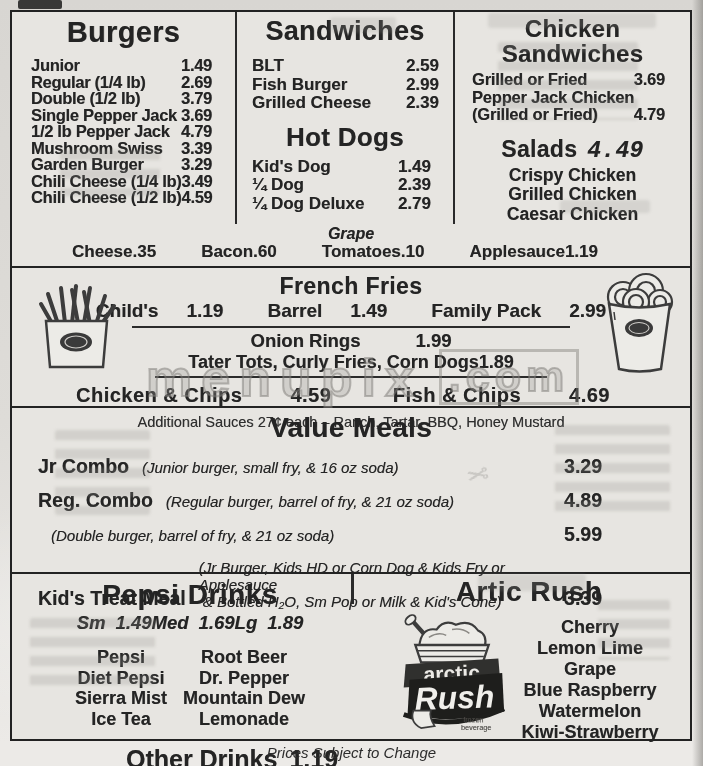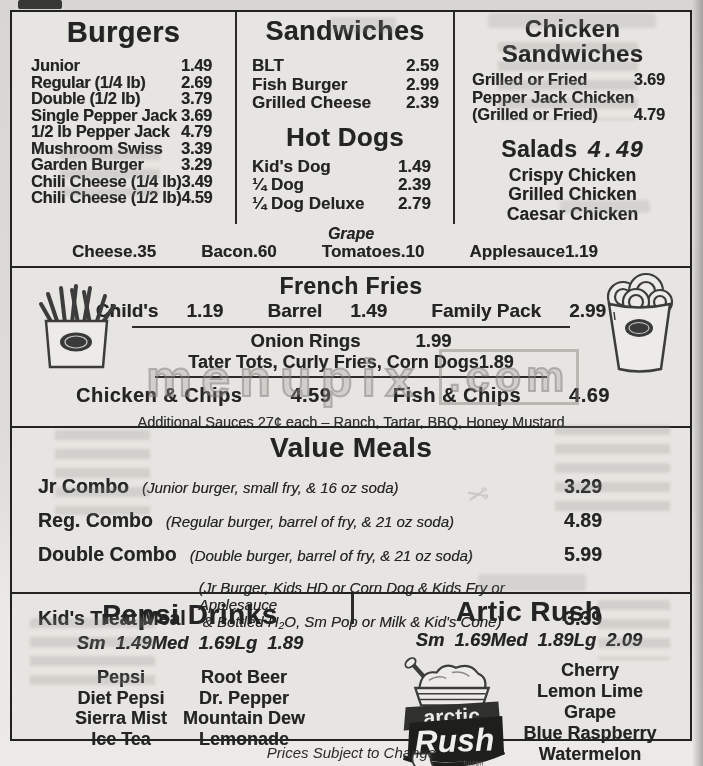--- a/index.html
+++ b/index.html
@@ -53,21 +53,21 @@
 
   
   .extras{ margin-top:2px; }
   .extras-label{ text-align:center; font-style:italic; font-weight:700; font-size:16px; line-height:15px; }
   .extras-row{ display:flex; justify-content:space-between; padding:1px 92px 4px 60px; font-weight:700; font-size:17px; }
   .extras-row .pair span{ margin-right:0; }
   .pair{ white-space:nowrap; }
   .pair .p-name{ margin-right:12px; }
 
   
-  .fries-section{ border-top:2.5px solid #232323; position:relative; height:160px; }
+  .fries-section{ border-top:2.5px solid #232323; position:relative; height:140px; }
   .fries-title{ text-align:center; font-size:23px; font-weight:700; margin-top:5px; letter-spacing:.4px; }
   .fries-sizes{ display:flex; justify-content:center; gap:44px; width:438px; margin:0 auto;
                 border-bottom:2px solid #2b2b2b; padding-bottom:4px; font-size:19px; font-weight:700; }
   .fries-sizes .pair .p-name{ margin-right:28px; }
   .onion-row{ text-align:center; font-size:18.5px; font-weight:700; margin-top:2px; }
   .onion-row .p-name{ margin-right:55px; }
   .tater-row{ text-align:center; width:392px; margin:0 auto; border-bottom:2px solid #2b2b2b;
               padding-bottom:3px; font-size:18px; font-weight:700; white-space:nowrap; }
   .tater-row .p-name{ }
   .chips-row{ display:flex; justify-content:space-between; padding:6px 80px 0 64px; font-size:20px; font-weight:700; letter-spacing:.5px;gap:40px; }
@@ -290,21 +290,20 @@
       <span class="vm-name">Jr Combo</span>
       <span class="vm-desc">(Junior burger, small fry, &amp; 16 oz soda)</span>
       <span class="vm-price">3.29</span>
     </div>
     <div class="vm-row">
       <span class="vm-name">Reg. Combo</span>
       <span class="vm-desc">(Regular burger, barrel of fry, &amp; 21 oz soda)</span>
       <span class="vm-price">4.89</span>
     </div>
     <div class="vm-row">
-      <span class="vm-name">Double Combo</span>
       <span class="vm-desc">(Double burger, barrel of fry, &amp; 21 oz soda)</span>
       <span class="vm-price">5.99</span>
     </div>
     <div class="vm-row kids">
       <span class="vm-name">Kid's Treat Meal</span>
       <span class="vm-desc-wrap">
         <span class="dl1">(Jr Burger, Kids HD or Corn Dog &amp; Kids Fry or Applesauce</span><br>
         <span class="dl2">&amp; Bottled H₂O, Sm Pop or Milk &amp; Kid's Cone)</span>
       </span>
       <span class="vm-price">3.39</span>
@@ -337,25 +336,20 @@
             <div>Lemonade</div>
           </div>
         </div>
         <div class="other-title">
           <span>Other Drinks</span><span class="ot-price">1.19</span>
         </div>
       </div>
 
       <div class="artic-col">
         <h2 class="h-artic">Artic Rush</h2>
-        <div class="sizes-row">
-          <span class="pair"><span class="p-name">Sm</span><span>1.69</span></span>
-          <span class="pair"><span class="p-name">Med</span><span>1.89</span></span>
-          <span class="pair"><span class="p-name">Lg</span><span>2.09</span></span>
-        </div>
         <div class="artic-body">
           <svg width="112" height="120" viewBox="0 0 116 122">
             <line x1="34" y1="26" x2="17" y2="7" stroke="#3c3c3c" stroke-width="4.5" stroke-linecap="round"></line>
             <ellipse cx="15" cy="6" rx="6" ry="4" fill="#ecebe7" stroke="#3c3c3c" stroke-width="2" transform="rotate(-40 15 6)"></ellipse>
             <path d="M24,34 Q26,13 42,16 Q50,5 62,11 Q77,5 85,17 Q95,21 92,34 L88,44 L28,44 Z" fill="#ecebe7" stroke="#3c3c3c" stroke-width="2.2"></path>
             <path d="M34,24 Q44,18 52,22 M58,16 Q68,14 76,20" fill="none" stroke="#8a8884" stroke-width="1.5"></path>
             <path d="M20,32 L96,32 L90,50 L26,50 Z" fill="#ecebe7" stroke="#3c3c3c" stroke-width="2.4"></path>
             <path d="M22,38 L93,38 M24,44 L91,44" stroke="#3c3c3c" stroke-width="1.6"></path>
             <path d="M10,52 L106,46 L108,70 L8,76 Z" fill="#30302e"></path>
             <text x="58" y="69" text-anchor="middle" font-family="Liberation Sans, sans-serif" font-size="22" font-weight="bold" fill="#eceae6" transform="rotate(-2 58 69)">arctic</text>

